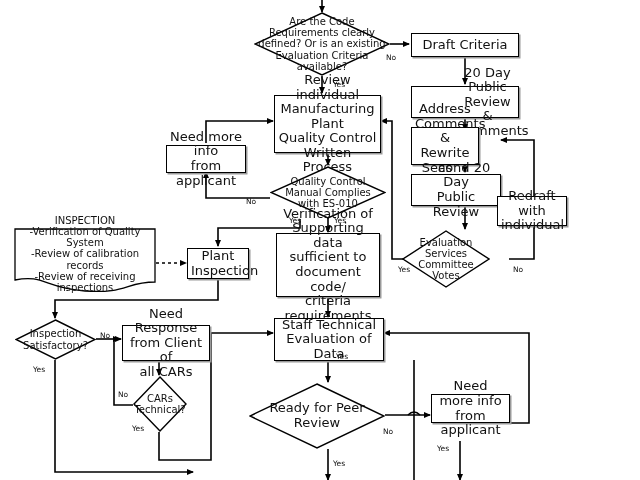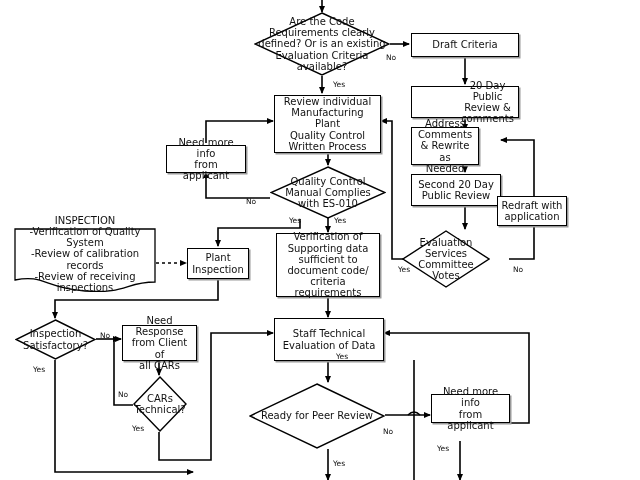--- a/index.html
+++ b/index.html
@@ -56,21 +56,21 @@
   }
   .doc .dshape{position:absolute;left:0;top:0;width:100%;height:100%;}
   .doc .txt{position:relative;z-index:2;white-space:pre-line;}
   .lbl{
     position:absolute;
     font-size:7.5px;
     color:#111111;
     white-space:nowrap;
   }
   .f7{font-size:10px;}
-  .f75{font-size:10px;}
+  .f75{font-size:13px;}
 </style>
 </head>
 <body>
 
 <div id="stage">
 
   <svg id="wires" viewBox="0 0 640 480" width="640" height="480" aria-hidden="true">
     <defs>
       <marker id="ah" markerWidth="7" markerHeight="7" refX="6" refY="3" orient="auto" markerUnits="userSpaceOnUse">
         <path d="M0,0 L7,3 L0,6 z" fill="#000000"></path>
@@ -166,21 +166,21 @@
 Needed</span>
   </div>
 
   <div class="node proc" style="left:411px;top:174px;width:90px;height:32px;text-align:center;">
     <span class="txt f75">Second 20 Day
 Public Review</span>
   </div>
 
   <div class="node proc" style="left:497px;top:196px;width:70px;height:30px;">
     <span class="txt f75">Redraft with
-application</span>
+individual</span>
   </div>
 
   <div class="node dia" style="left:402px;top:230px;width:88px;height:58px;">
     <svg class="dshape" viewBox="0 0 88 58" preserveAspectRatio="none">
       <polygon points="44,1 87,29 44,57 1,29" fill="#ffffff" stroke="#000000" stroke-width="1.4"></polygon>
     </svg>
     <span class="txt f7">Evaluation
 Services
 Committee
 Votes</span>
@@ -232,21 +232,21 @@
   </div>
 
   <div class="node dia" style="left:15px;top:319px;width:81px;height:41px;">
     <svg class="dshape" viewBox="0 0 81 41" preserveAspectRatio="none">
       <polygon points="40.5,1 80,20.5 40.5,40 1,20.5" fill="#ffffff" stroke="#000000" stroke-width="1.4"></polygon>
     </svg>
     <span class="txt f7">Inspection
 Satisfactory?</span>
   </div>
 
-  <div class="node proc" style="left:122px;top:325px;width:75px;height:36px;">
+  <div class="node proc" style="left:122px;top:325px;width:88px;height:36px;">
     <span class="txt f75">Need Response
 from Client of
 all CARs</span>
   </div>
 
   <div class="node dia" style="left:133px;top:376px;width:54px;height:56px;">
     <svg class="dshape" viewBox="0 0 54 56" preserveAspectRatio="none">
       <polygon points="27,1 53,28 27,55 1,28" fill="#ffffff" stroke="#000000" stroke-width="1.4"></polygon>
     </svg>
     <span class="txt f7">CARs

